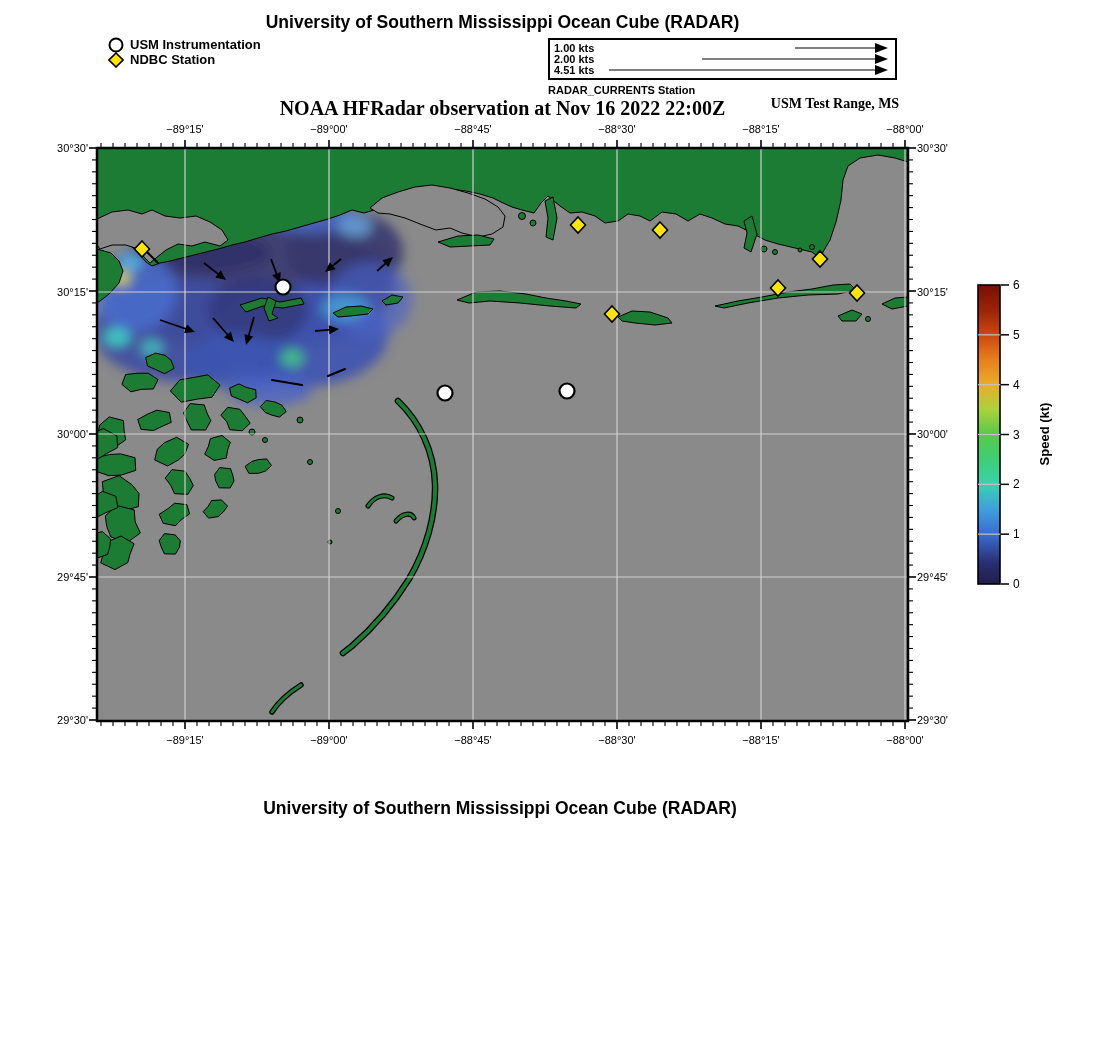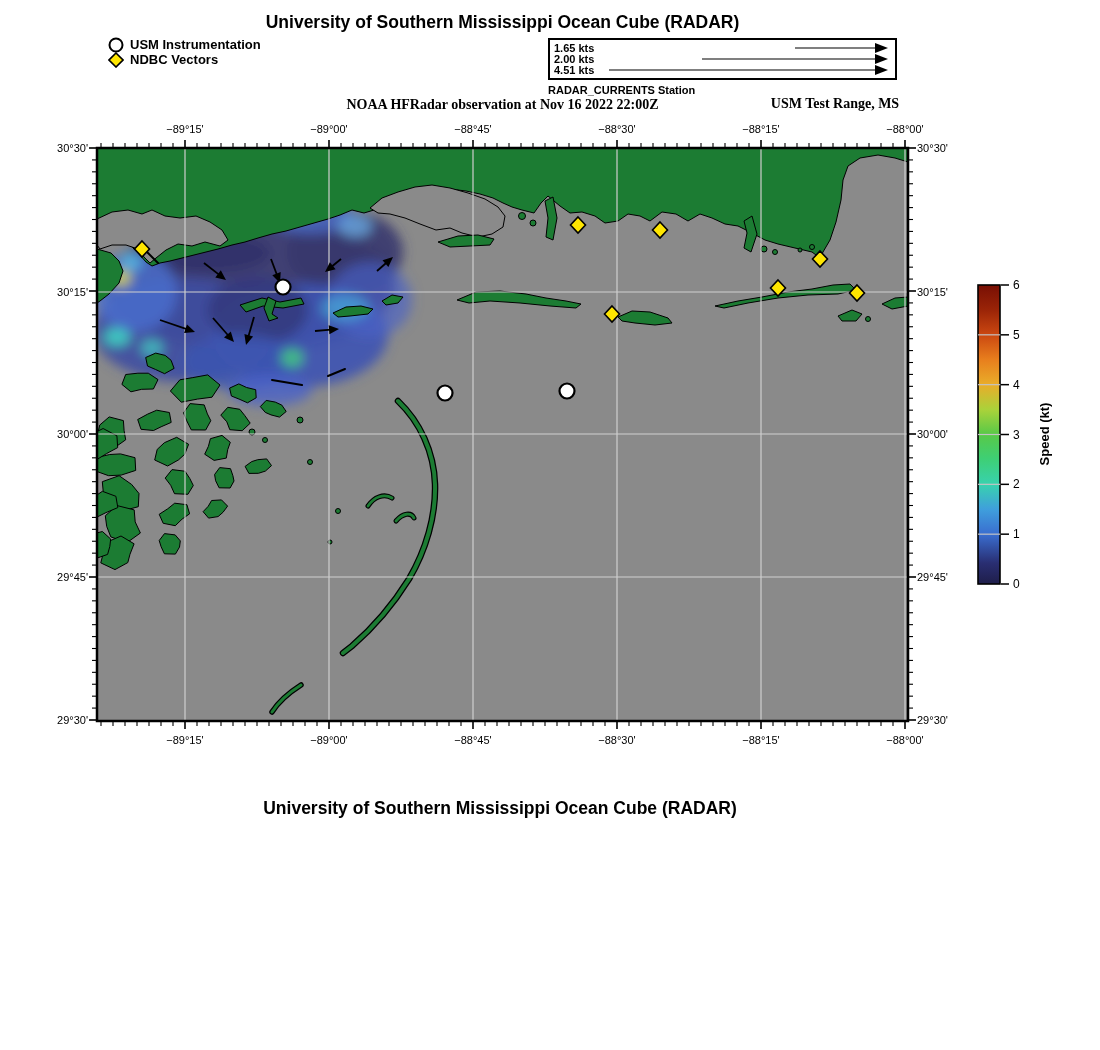--- a/index.html
+++ b/index.html
@@ -9,21 +9,21 @@
   .abs{position:absolute}
   #top-title{left:0;top:12px;width:1005px;text-align:center;font-weight:700;font-size:17.5px}
   #bottom-title{left:0;top:798px;width:1000px;text-align:center;font-weight:700;font-size:17.5px}
   #legend{left:108px;top:37px}
   .legend-row{display:flex;align-items:center;height:15px}
   .legend-row .lg-label{font-size:13px;font-weight:700;margin-left:6px;white-space:nowrap}
   #scalebox{left:548px;top:38px;width:349px;height:42px;border:2.5px solid #000;background:#fff}
   #scalebox .lbl{position:absolute;left:4px;font-size:11px;font-weight:700;line-height:11px;white-space:nowrap}
   #sb-caption{left:548px;top:84px;font-size:11px;font-weight:700}
   #subtitle{left:0;top:97px;width:1005px;text-align:center;font-family:"Liberation Serif",serif;
-            font-size:14px;font-weight:700}
+            font-size:20px;font-weight:700}
   #range-label{left:755px;top:96px;width:160px;text-align:center;font-family:"Liberation Serif",serif;
                font-size:14px;font-weight:700}
   svg text{font-family:"Liberation Sans",sans-serif;fill:#000}
   .ticklbl{font-size:11px}
   .cblbl{font-size:12px}
   .cbtitle{font-size:13px;font-weight:700}
 </style>
 </head>
 <body>
 
@@ -33,26 +33,26 @@
   <div class="legend-row">
     <svg width="16" height="16">
       <circle cx="8" cy="8" r="6.5" fill="#ffffff" stroke="#000" stroke-width="2"></circle>
     </svg>
     <span class="lg-label">USM Instrumentation</span>
   </div>
   <div class="legend-row">
     <svg width="16" height="16">
       <polygon points="8,1 15,8 8,15 1,8" fill="#ffe600" stroke="#000" stroke-width="1.6"></polygon>
     </svg>
-    <span class="lg-label">NDBC Vectors</span>
+    <span class="lg-label">NDBC Station</span>
   </div>
 </div>
 
 <div class="abs" id="scalebox">
-  <div class="lbl" style="top:3px">1.65 kts</div>
+  <div class="lbl" style="top:3px">1.00 kts</div>
   <div class="lbl" style="top:14px">2.00 kts</div>
   <div class="lbl" style="top:25px">4.51 kts</div>
   <svg id="sb-svg" width="344" height="37" style="position:absolute;left:0;top:0">
       <line x1="245" y1="8" x2="327" y2="8" stroke="#000" stroke-width="1.2"></line>
       <polygon points="338,8 325.0,13.0 325.0,3.0" fill="#000"></polygon>
       <line x1="152" y1="19" x2="327" y2="19" stroke="#000" stroke-width="1.2"></line>
       <polygon points="338,19 325.0,24.0 325.0,14.0" fill="#000"></polygon>
       <line x1="59" y1="30" x2="327" y2="30" stroke="#000" stroke-width="1.2"></line>
       <polygon points="338,30 325.0,35.0 325.0,25.0" fill="#000"></polygon>
     </svg>

